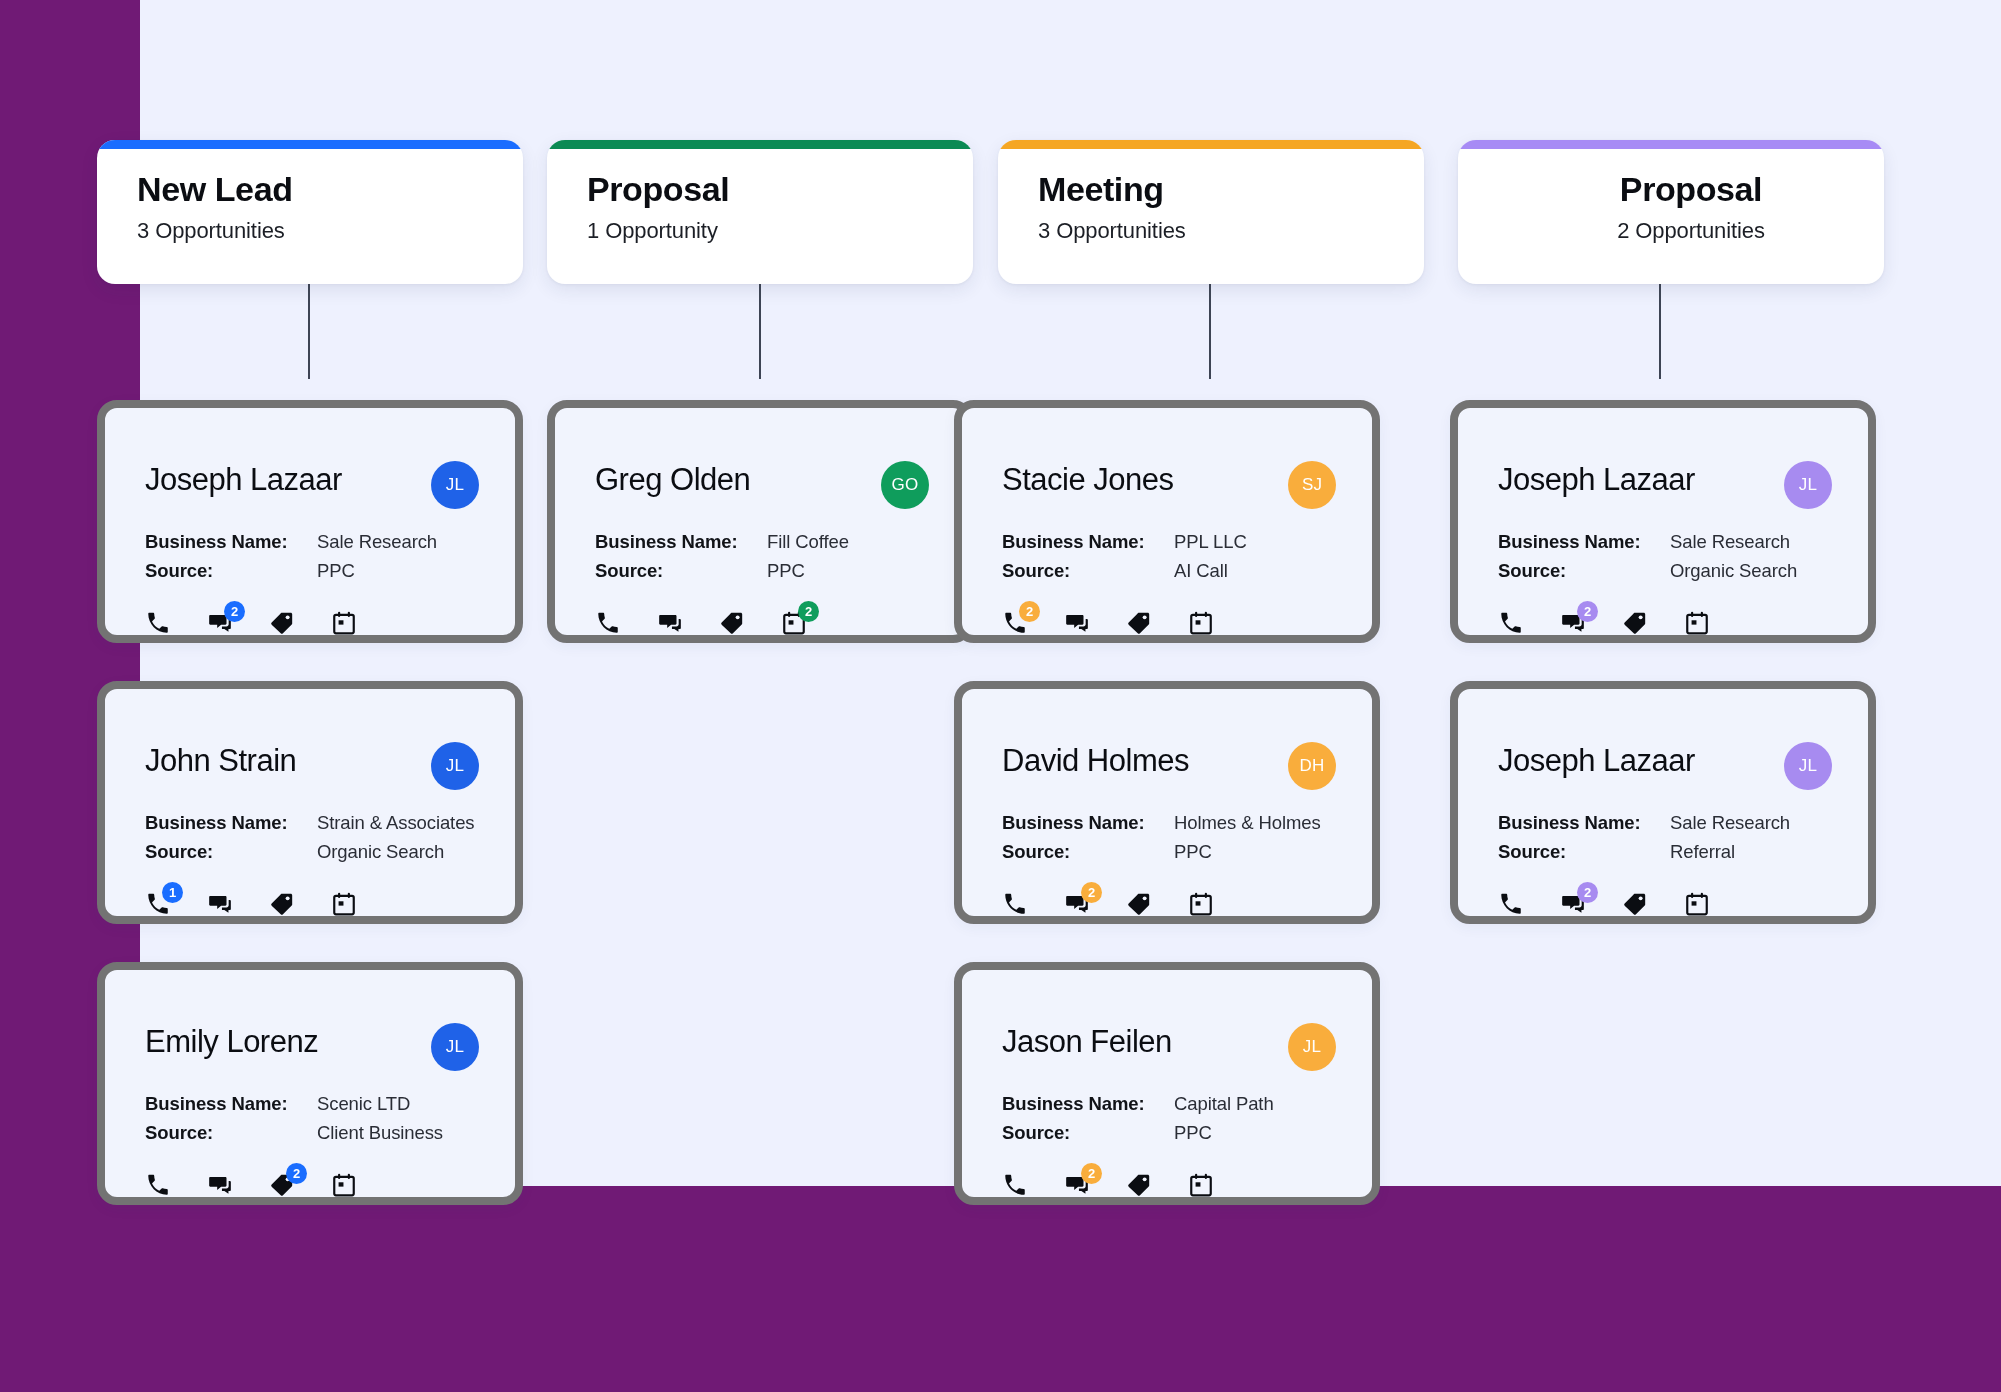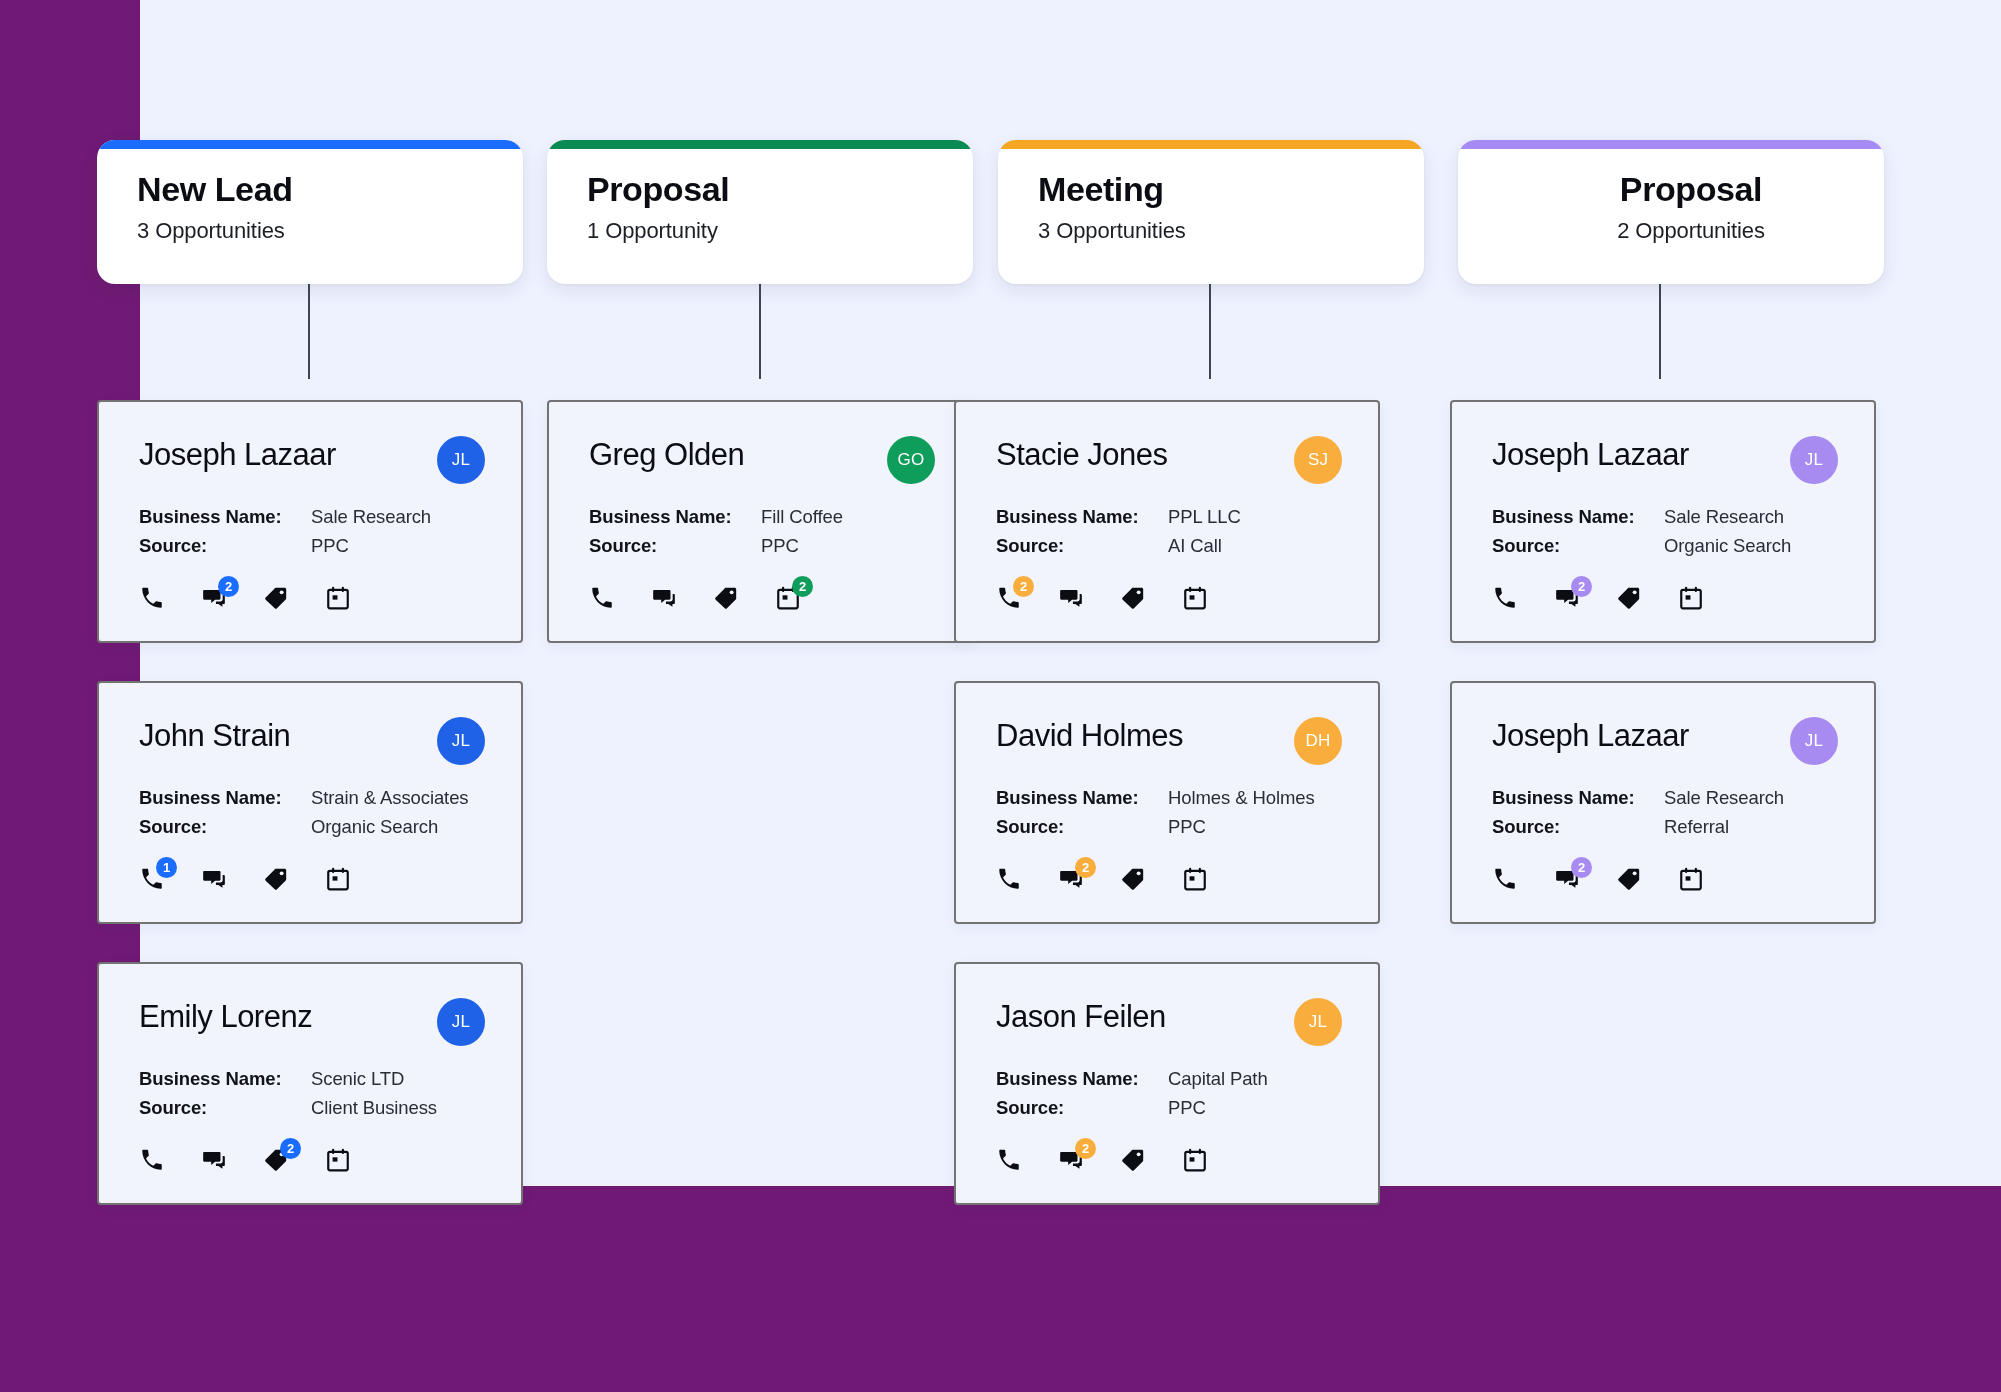--- a/index.html
+++ b/index.html
@@ -103,25 +103,25 @@
     width: 426px;
   }
   .stack-0 { left: 97px; }
   .stack-1 { left: 547px; }
   .stack-2 { left: 954px; }
   .stack-3 { left: 1450px; }
 
   .card {
     position: relative;
     height: 243px;
-    border-radius: 4px;
+    border-radius: 20px;
     background: #f1f4fd;
-    border: 2px solid #737373;
+    border: 8px solid #737373;
     margin-bottom: 38px;
-    padding: 34px 36px 0 40px;
+    padding: 53px 36px 0 40px;
     box-shadow: 0 4px 14px rgba(40, 52, 98, 0.05);
   }
 
   .card-top {
     display: flex;
     align-items: flex-start;
     justify-content: space-between;
     margin-bottom: 22px;
   }
 

